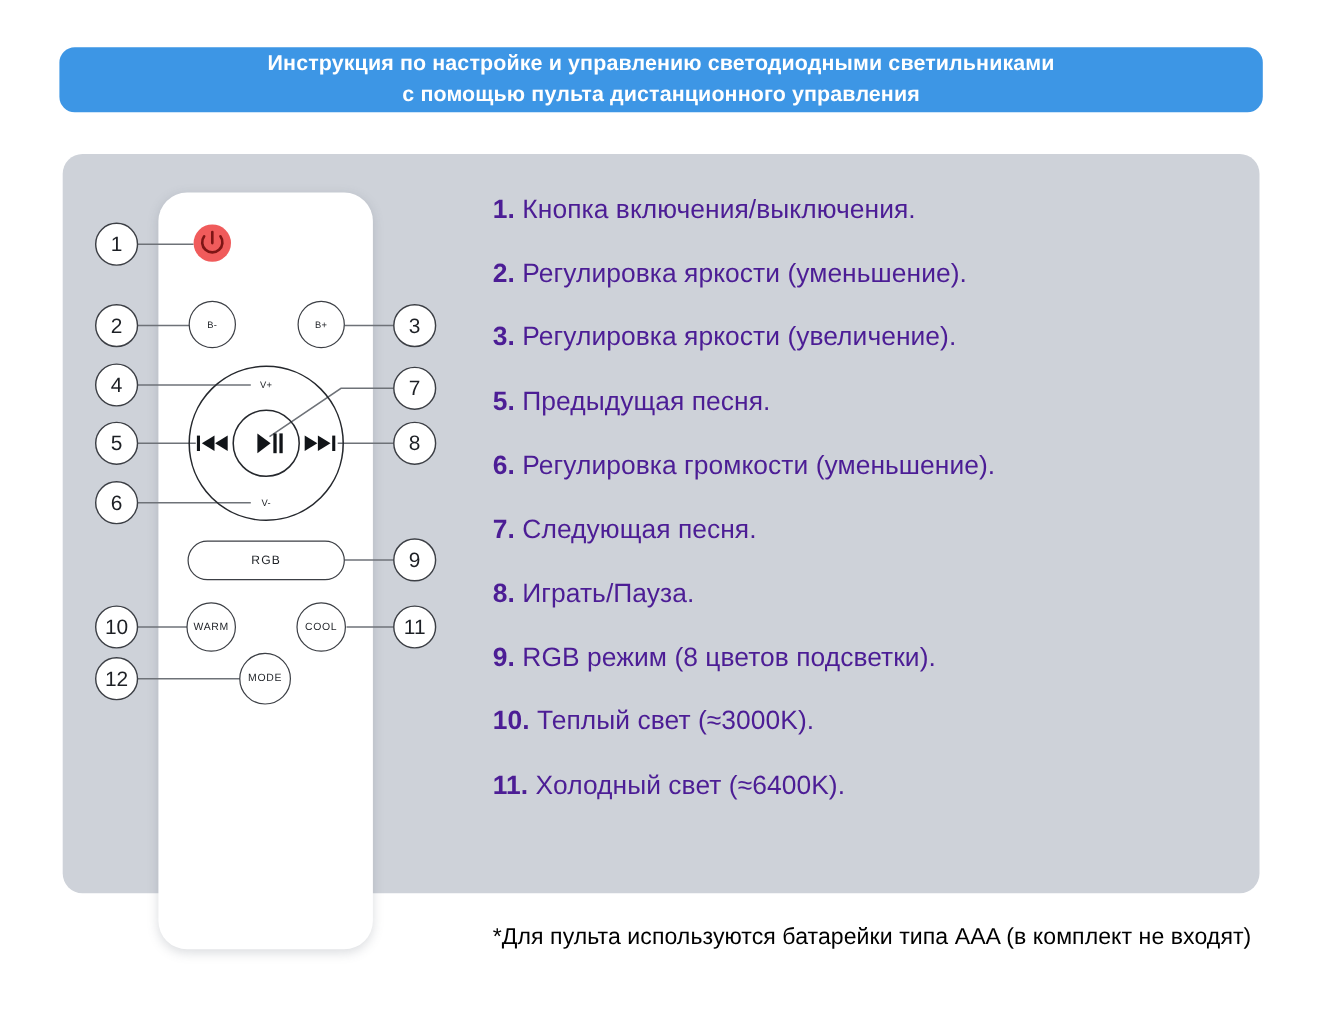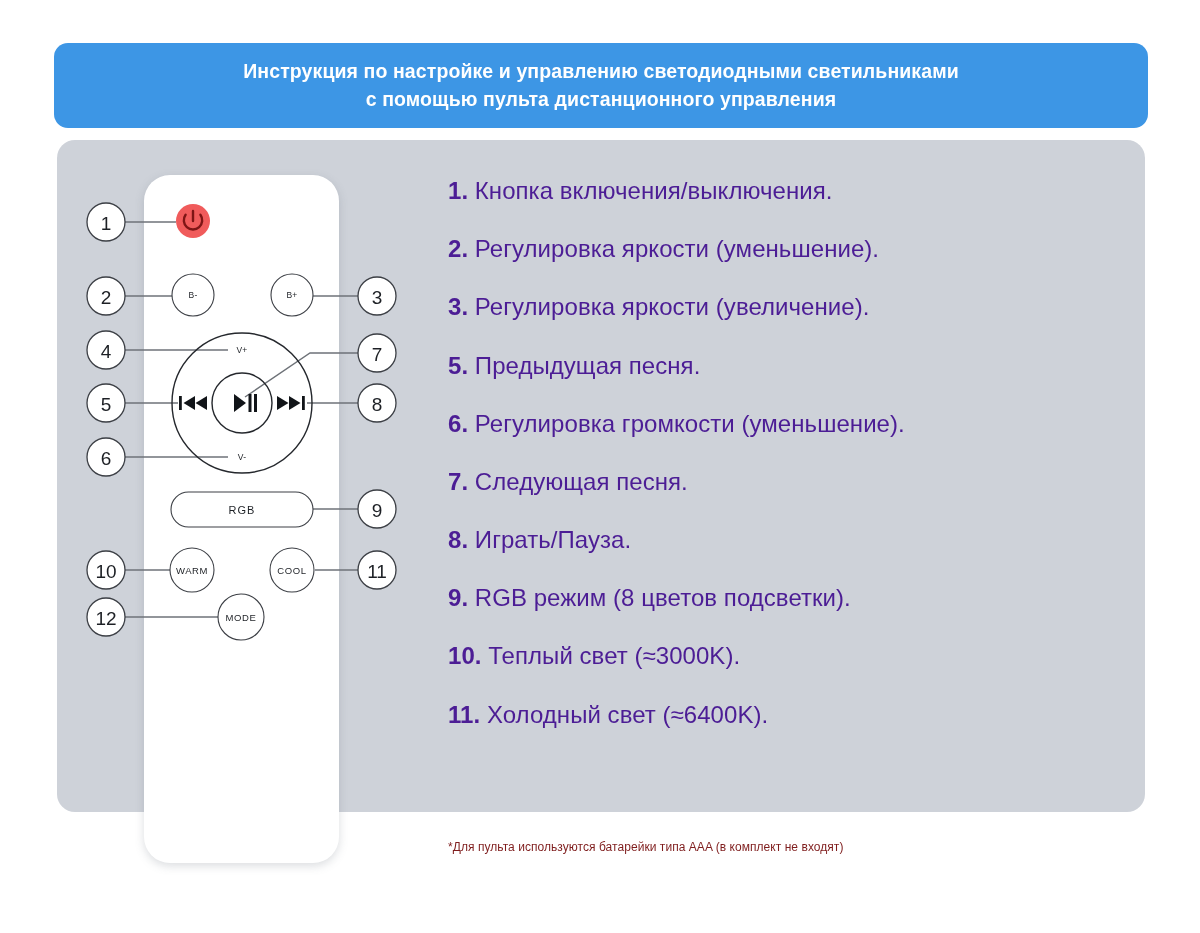--- a/index.html
+++ b/index.html
@@ -14,21 +14,21 @@
     font-family: "Liberation Sans", sans-serif;
     overflow: hidden;
   }
 
   
   #header-banner {
     position: absolute;
     left: 54px;
     top: 43px;
     width: 1094px;
-    height: 85px;
+    height: 59px;
     background: #3d96e5;
     border-radius: 14px;
     display: flex;
     align-items: center;
     justify-content: center;
     box-sizing: border-box;
   }
   #header-title {
     color: #ffffff;
     font-size: 19.5px;
@@ -153,22 +153,22 @@
   .instr-item.multiline {
     margin-bottom: 0;
     white-space: pre-line;
     line-height: 1.33;
   }
   #footnote {
     position: absolute;
     left: 448px;
     top: 840px;
     width: 700px;
-    font-size: 12px;
-    color: #7f1d1d;
+    font-size: 21px;
+    color: #000000;
     letter-spacing: 0.05px;
   }
 </style>
 </head>
 <body>
 
 <div id="header-banner">
   <div id="header-title">Инструкция по настройке и управлению светодиодными светильниками
 с помощью пульта дистанционного управления</div>
 </div>

